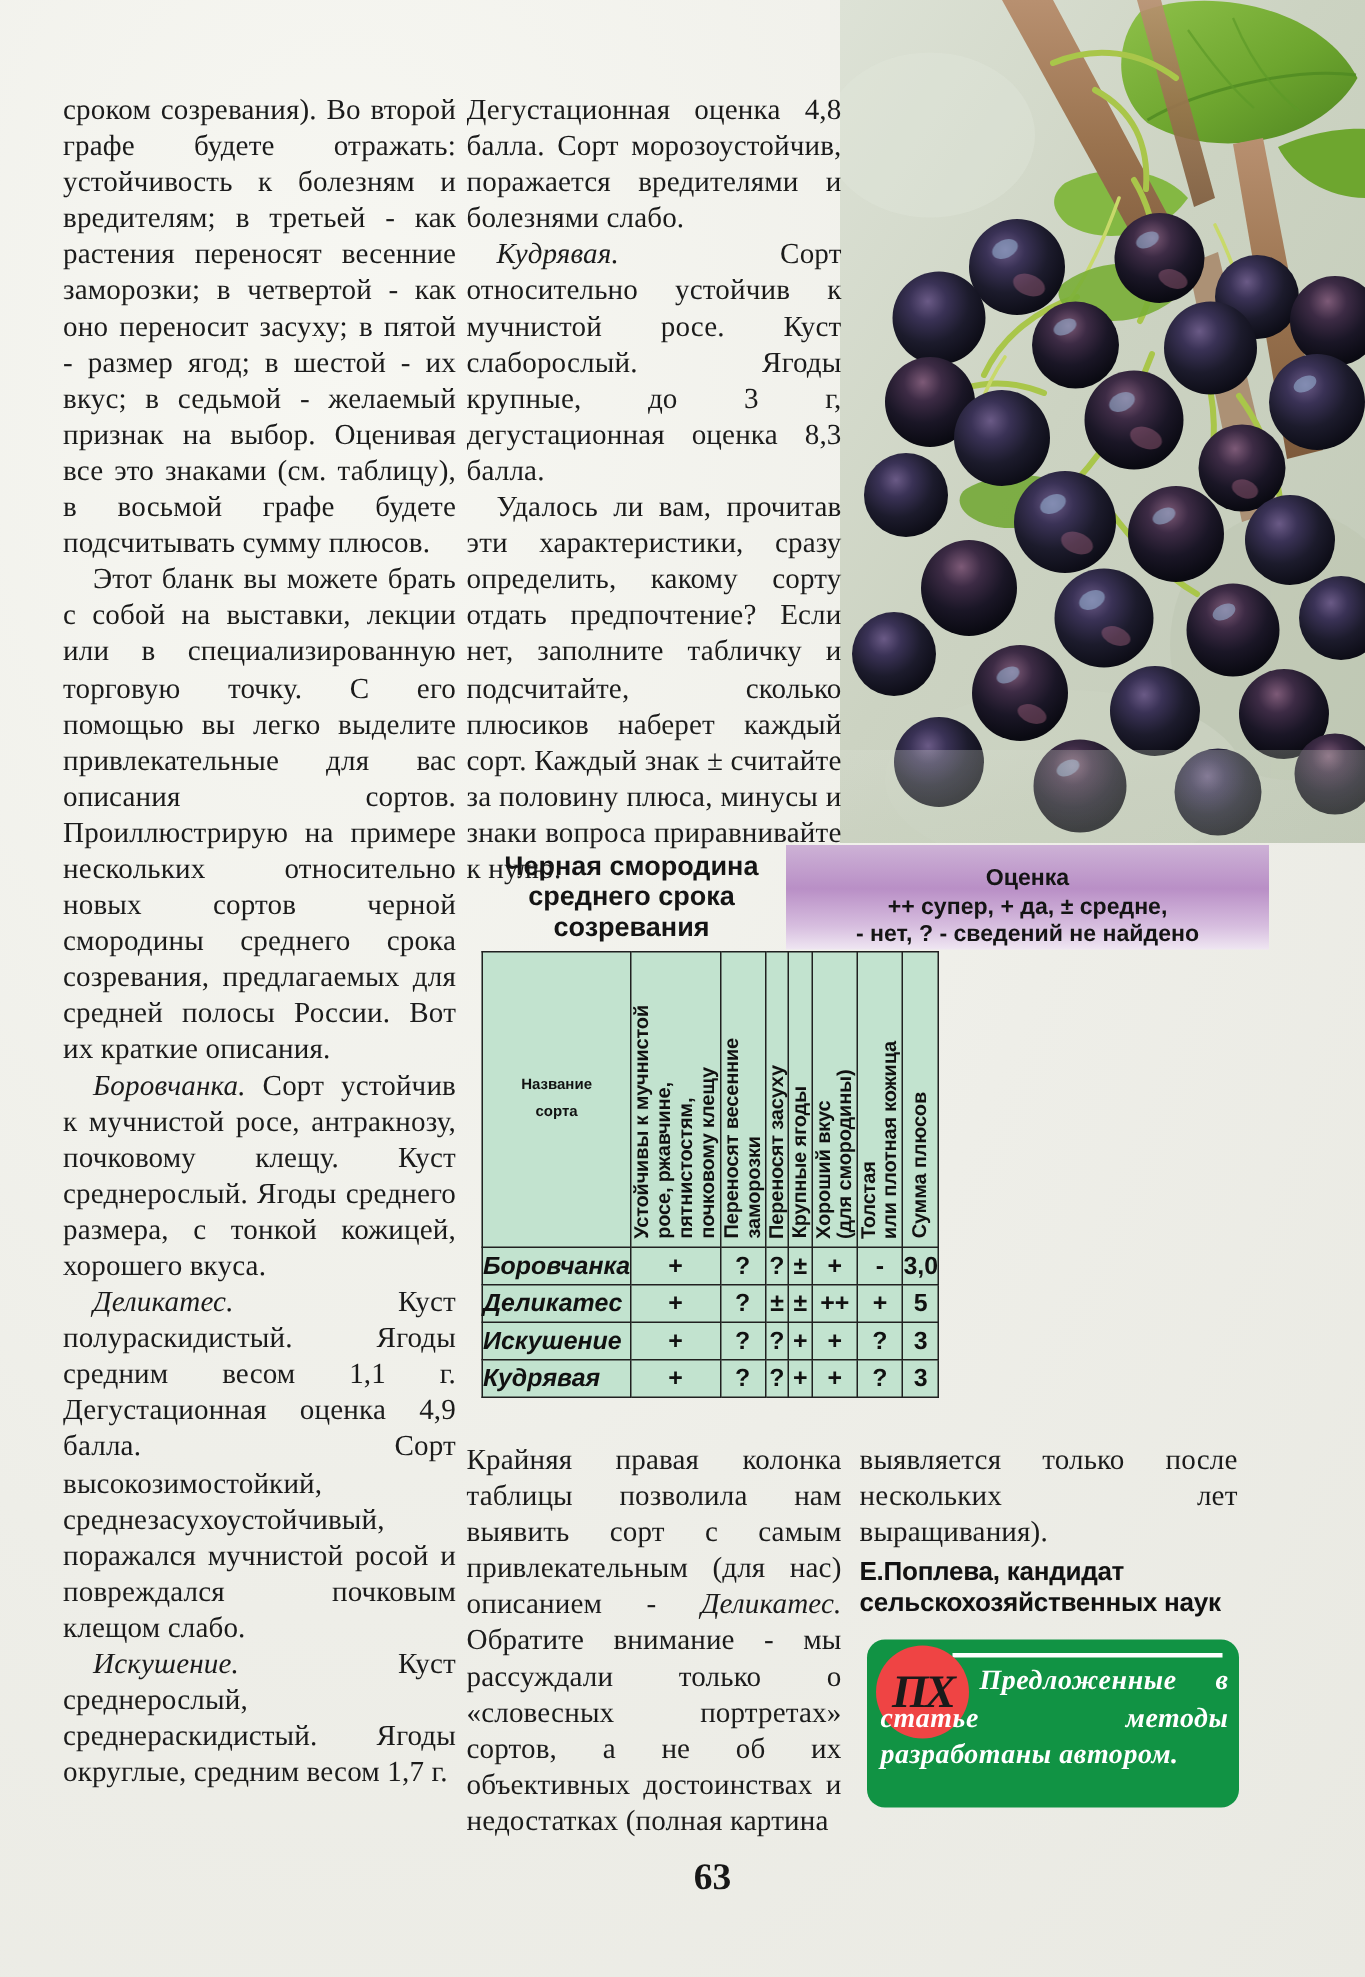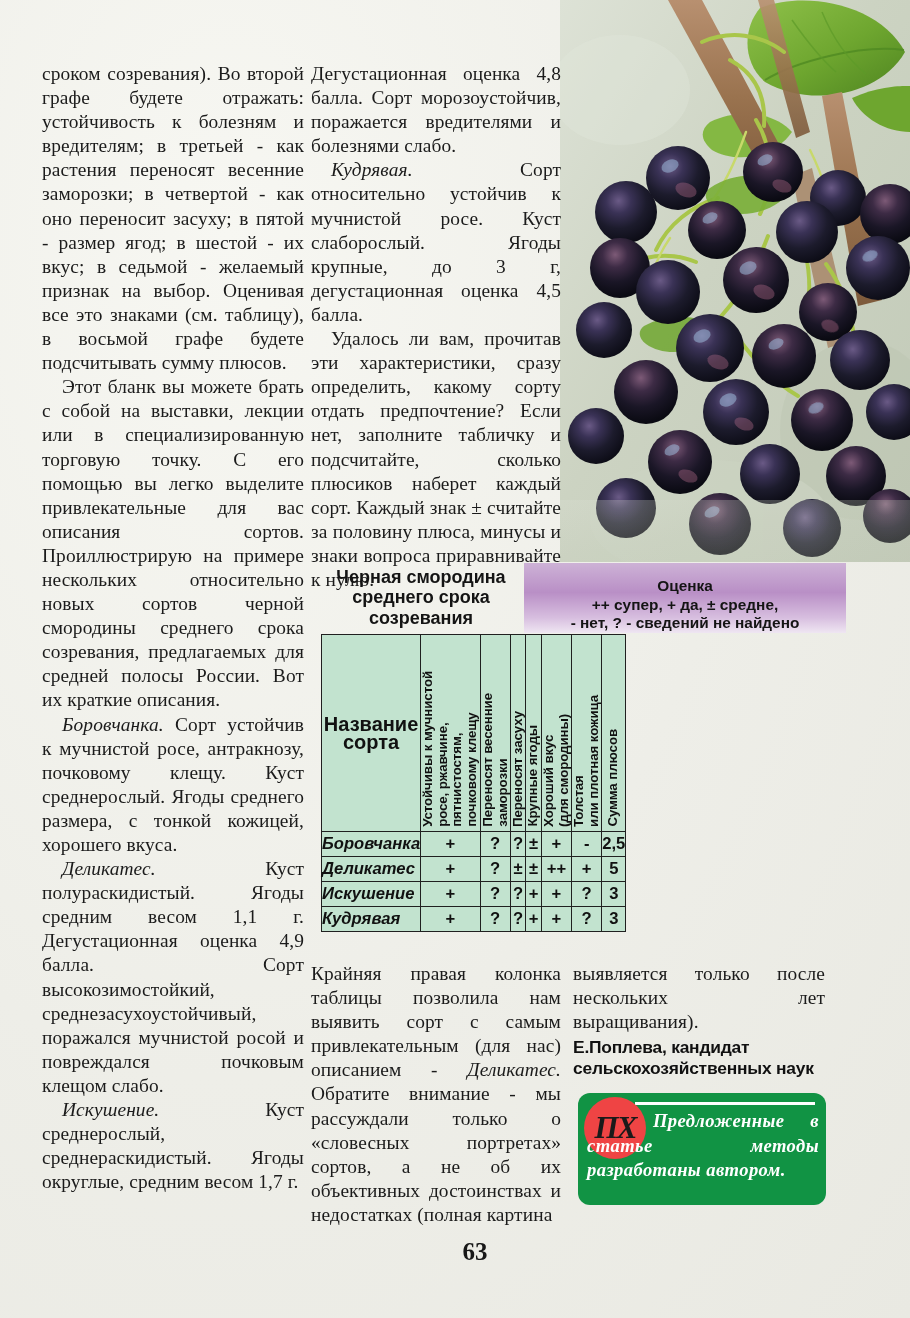--- a/index.html
+++ b/index.html
@@ -87,21 +87,21 @@
   table.grid td, table.grid th{
     border:1.6px solid #202020;
     background:#c2e3cf;
     padding:0;margin:0;
     font-family:"Liberation Sans", sans-serif;
     color:#111;
   }
   
   th.h-name{
     width:112px;height:196px;
-    font-weight:bold;font-size:20px;line-height:18px;
+    font-weight:bold;font-size:10px;line-height:18px;
     text-align:center;vertical-align:middle;
   }
   th.vert{
     height:196px;
     vertical-align:bottom;
     text-align:center;
     padding-bottom:7px;
   }
   th.vert .rot{
     writing-mode:vertical-rl;
@@ -320,21 +320,21 @@
   <div class="col" id="col-left">
     <p>сроком созревания). Во второй графе будете отражать: устойчивость к болезням и вредителям; в третьей - как растения переносят весенние заморозки; в четвертой - как оно переносит засуху; в пятой - размер ягод; в шестой - их вкус; в седьмой - желаемый признак на выбор. Оценивая все это знаками (см. таблицу), в восьмой графе будете подсчитывать сумму плюсов.</p>
     <p class="ind">Этот бланк вы можете брать с собой на выставки, лекции или в специализированную торговую точку. С его помощью вы легко выделите привлекательные для вас описания сортов. Проиллюстрирую на примере нескольких относительно новых сортов черной смородины среднего срока созревания, предлагаемых для средней полосы России. Вот их краткие описания.</p>
     <p class="ind"><i>Боровчанка.</i><span> Сорт устойчив к мучнистой росе, антракнозу, почковому клещу. Куст среднерослый. Ягоды среднего размера, с тонкой кожицей, хорошего вкуса.</span></p>
     <p class="ind"><i>Деликатес.</i><span> Куст полураскидистый. Ягоды средним весом 1,1 г. Дегустационная оценка 4,9 балла. Сорт высокозимостойкий, среднезасухоустойчивый, поражался мучнистой росой и повреждался почковым клещом слабо.</span></p>
     <p class="ind"><i>Искушение.</i><span> Куст среднерослый, среднераскидистый. Ягоды округлые, средним весом 1,7 г.</span></p>
   </div>
 
   <div class="col" id="col-mid-top">
     <p>Дегустационная оценка 4,8 балла. Сорт морозоустойчив, поражается вредителями и болезнями слабо.</p>
-    <p class="ind"><i>Кудрявая.</i><span> Сорт относительно устойчив к мучнистой росе. Куст слаборослый. Ягоды крупные, до 3 г, дегустационная оценка 4,5 балла.</span></p>
+    <p class="ind"><i>Кудрявая.</i><span> Сорт относительно устойчив к мучнистой росе. Куст слаборослый. Ягоды крупные, до 3 г, дегустационная оценка 8,3 балла.</span></p>
     <p class="ind">Удалось ли вам, прочитав эти характеристики, сразу определить, какому сорту отдать предпочтение? Если нет, заполните табличку и подсчитайте, сколько плюсиков наберет каждый сорт. Каждый знак ± считайте за половину плюса, минусы и знаки вопроса приравнивайте к нулю.</p>
   </div>
 
   <div id="table-block">
 
     <div class="tbl-caption" style="white-space:pre-line">Черная смородина
 среднего срока
 созревания</div>
 
     <div class="tbl-legend">
@@ -365,21 +365,21 @@
       </thead>
       <tbody>
         <tr class="first">
           <td class="sort">Боровчанка</td>
           <td class="v c1">+</td>
           <td class="v c2">?</td>
           <td class="v c3">?</td>
           <td class="v c4">±</td>
           <td class="v c5">+</td>
           <td class="v c6">-</td>
-          <td class="v sum c7">2,5</td>
+          <td class="v sum c7">3,0</td>
         </tr>
         <tr>
           <td class="sort">Деликатес</td>
           <td class="v c1">+</td>
           <td class="v c2">?</td>
           <td class="v c3">±</td>
           <td class="v c4">±</td>
           <td class="v c5">++</td>
           <td class="v c6">+</td>
           <td class="v sum c7">5</td>

